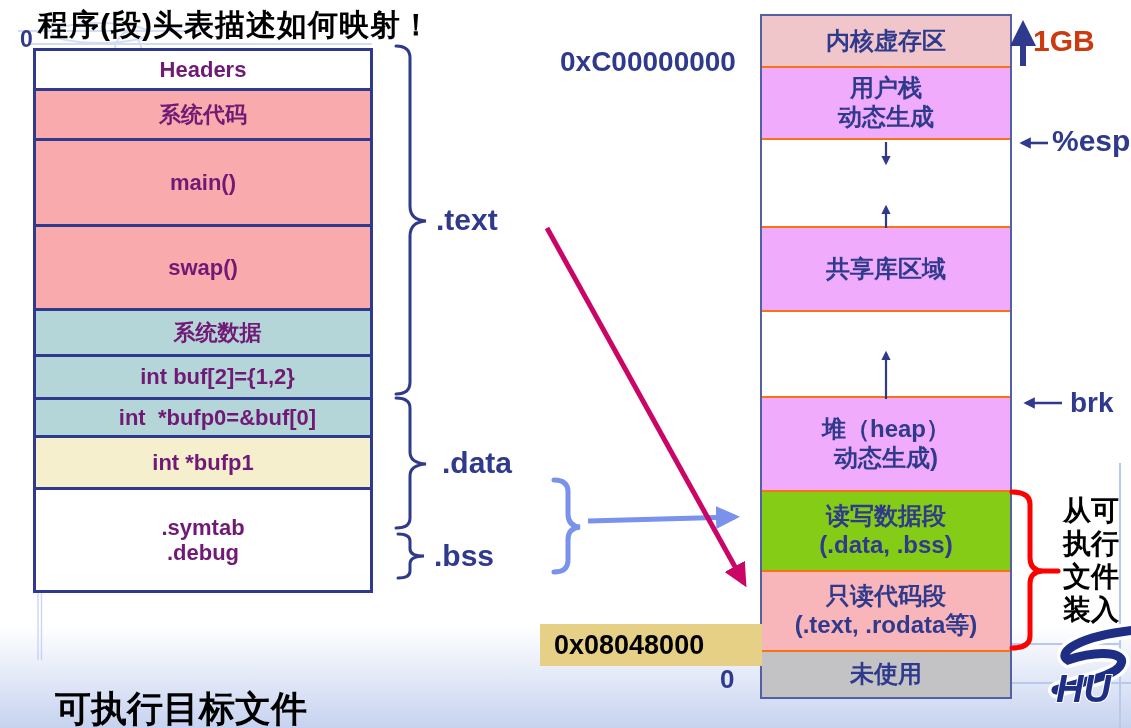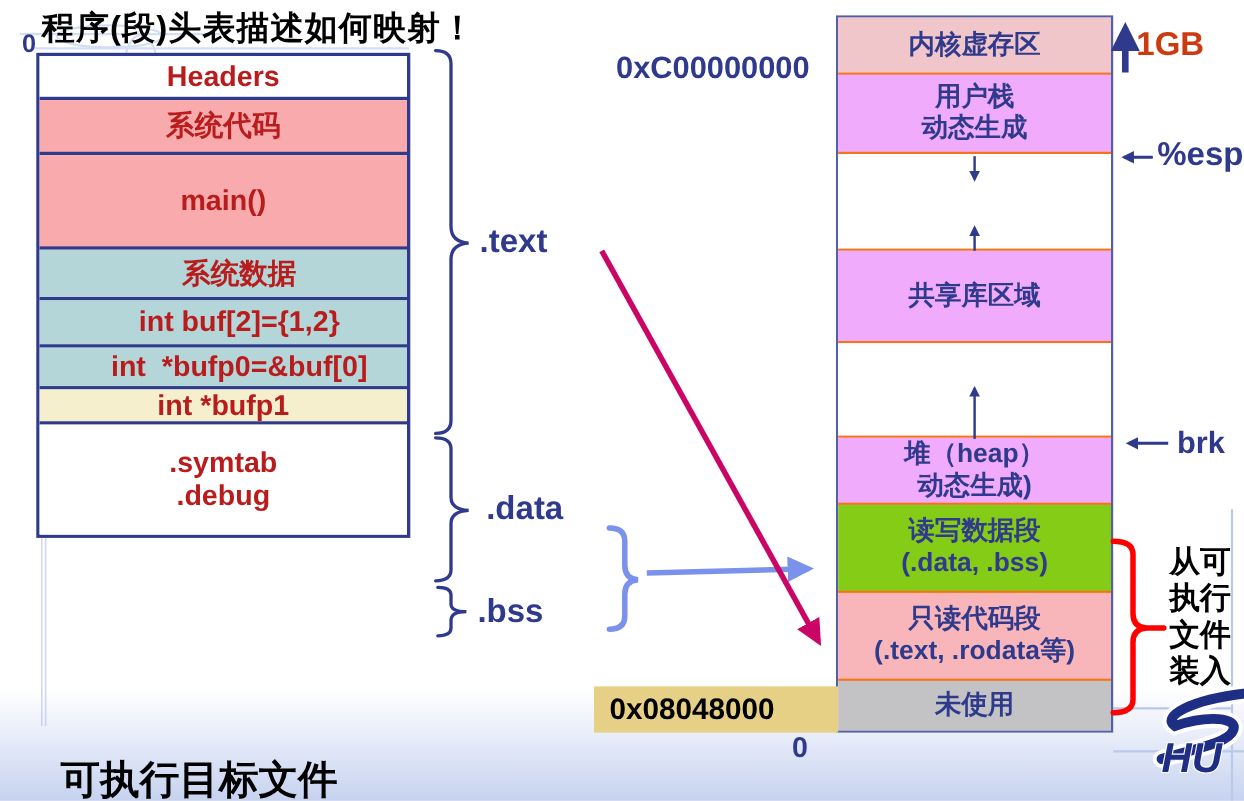--- a/index.html
+++ b/index.html
@@ -5,22 +5,22 @@
   html,body{margin:0;padding:0;}
   body{
     width:1131px;height:728px;position:relative;overflow:hidden;
     font-family:"Liberation Sans","DejaVu Sans",sans-serif;
     background:linear-gradient(180deg,#ffffff 0%,#ffffff 86%,#e3e9f8 93%,#c6d2ef 100%);
   }
   .abs{position:absolute;}
   
   .objfile{left:33px;top:48px;width:340px;border:3px solid #2f3a8d;box-sizing:border-box;background:#fff;}
   .orow{box-sizing:border-box;border-bottom:3px solid #2f3a8d;display:flex;flex-direction:column;
-        align-items:center;justify-content:center;font-weight:bold;color:#b91c1c;
-        font-size:26px;line-height:1.15;text-align:right;}
+        align-items:center;justify-content:center;font-weight:bold;color:#701a75;
+        font-size:22px;line-height:1.15;text-align:right;}
   .orow:last-child{border-bottom:none;}
   .c-white{background:#ffffff;}
   .c-pink{background:#f9aaac;}
   .c-teal{background:#b5d6d8;padding-left:29px;}
   .c-yellow{background:#f6efcd;}
   .code{white-space:pre;}
   
   .memcol{left:760px;top:14px;width:252px;border:2px solid #5560a4;box-sizing:border-box;background:#fff;}
   .mrow{box-sizing:border-box;border-bottom:2px solid #f97316;display:flex;flex-direction:column;
         align-items:center;justify-content:center;font-weight:bold;color:#2f3a8d;
@@ -80,30 +80,33 @@
 <div class="abs objfile">
   <div class="orow c-white" style="height:40px">
       <span>Headers</span>
     </div>
   <div class="orow c-pink" style="height:50px">
       <span>系统代码</span>
     </div>
   <div class="orow c-pink" style="height:86px">
       <span class="code">main()</span>
     </div>
+  <div class="orow c-pink" style="height:84px">
+      <span class="code">swap()</span>
+    </div>
   <div class="orow c-teal" style="height:46px">
       <span>系统数据</span>
     </div>
   <div class="orow c-teal" style="height:43px">
       <span class="code">int buf[2]={1,2}</span>
     </div>
   <div class="orow c-teal" style="height:38px">
       <span class="code">int  *bufp0=&amp;buf[0]</span>
     </div>
-  <div class="orow c-yellow" style="height:32px">
+  <div class="orow c-yellow" style="height:52px">
       <span class="code">int *bufp1</span>
     </div>
   <div class="orow c-white" style="height:100px">
     <span class="code">.symtab</span>
     <span class="code">.debug</span>
   </div>
 </div>
 <div class="abs caption red">可执行目标文件</div>
 
 <div class="abs seclabel sec-text navy">.text</div>
@@ -116,21 +119,21 @@
     </div>
   <div class="mrow m-green" style="height:72px">
     <span>用户栈</span>
     <span>动态生成</span>
   </div>
   <div class="mrow m-white" style="height:88px"></div>
   <div class="mrow m-green" style="height:84px">
       <span>共享库区域</span>
     </div>
   <div class="mrow m-white" style="height:86px"></div>
-  <div class="mrow m-green" style="height:61px">
+  <div class="mrow m-green" style="height:94px">
     <span>堆（heap）</span>
     <span>动态生成)</span>
   </div>
   <div class="mrow m-teal" style="height:80px">
     <span>读写数据段</span>
     <span class="code">(.data, .bss)</span>
   </div>
   <div class="mrow m-pink2" style="height:80px">
     <span>只读代码段</span>
     <span class="code">(.text, .rodata等)</span>

